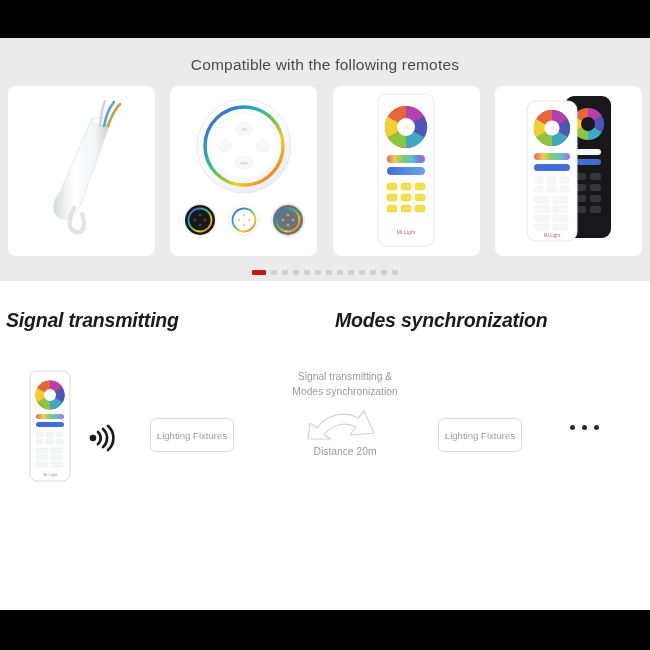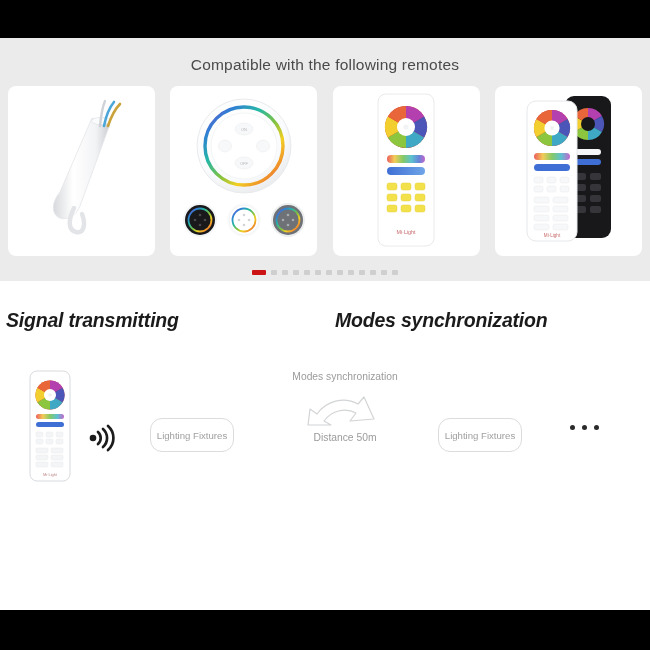--- a/index.html
+++ b/index.html
@@ -89,21 +89,21 @@
     position: relative;
     height: 180px;
     margin-top: 26px;
   }
   .d-remote { position: absolute; left: 28px; top: 2px; }
   .d-wifi { position: absolute; left: 87px; top: 56px; }
   .fixture-box {
     position: absolute;
     width: 84px; height: 34px;
     border: 1px solid #dcdcdc;
-    border-radius: 12px;
+    border-radius: 6px;
     display: flex; align-items: center; justify-content: center;
     font-size: 9.6px; color: #a0a0a0;
     background: #fff;
   }
   .fixture-1 { left: 150px; top: 51px; }
   .fixture-2 { left: 438px; top: 51px; }
   .arrow-group {
     position: absolute;
     left: 270px; top: 3px;
     width: 150px;
@@ -409,25 +409,26 @@
         <path d="M16 6 A12 12 0 0 1 16 24" fill="none" stroke="#1c1c1c" stroke-width="2.7" stroke-linecap="round"></path>
         <path d="M21 3 A16 16 0 0 1 21 27" fill="none" stroke="#1c1c1c" stroke-width="2.7" stroke-linecap="round"></path>
       </svg>
     </div>
 
     <div class="fixture-box fixture-1">
       <span>Lighting Fixtures</span>
     </div>
 
     <div class="arrow-group">
+      <div class="arrow-label">Signal transmitting &amp;</div>
       <div class="arrow-label">Modes synchronization</div>
       <svg class="arrow-svg" width="90" height="40" viewBox="0 0 90 40">
         <path d="M8 36 L10 20 L17 25 C26 12 44 7 58 15 L64 8 L74 30 L50 32 L56 24 C45 18 31 22 24 32 L31 36 Z" fill="none" stroke="#d2d4d6" stroke-width="1.2" stroke-linejoin="round"></path>
       </svg>
-      <div class="arrow-sub">Distance 50m</div>
+      <div class="arrow-sub">Distance 20m</div>
     </div>
 
     <div class="fixture-box fixture-2">
       <span>Lighting Fixtures</span>
     </div>
 
     <div class="ellipsis">
       <i></i>
       <i></i>
       <i></i>

